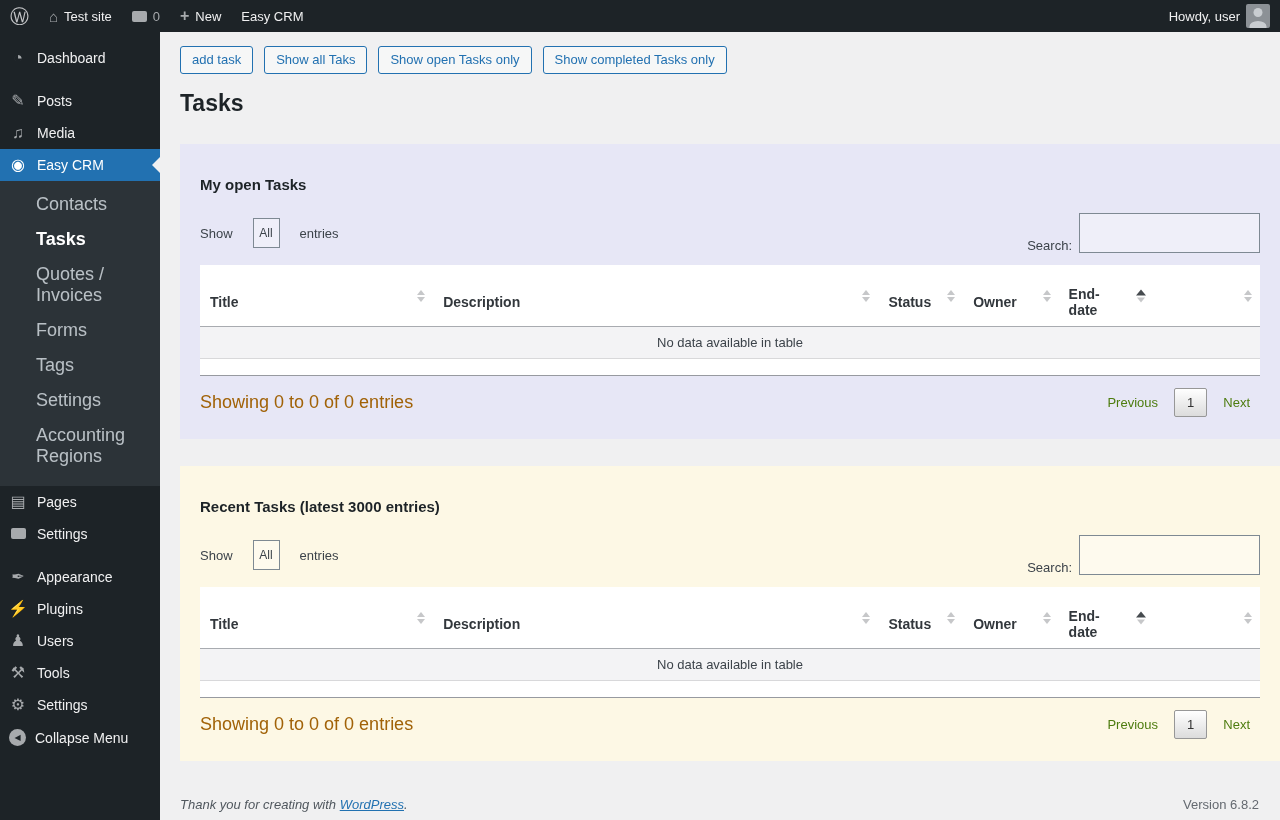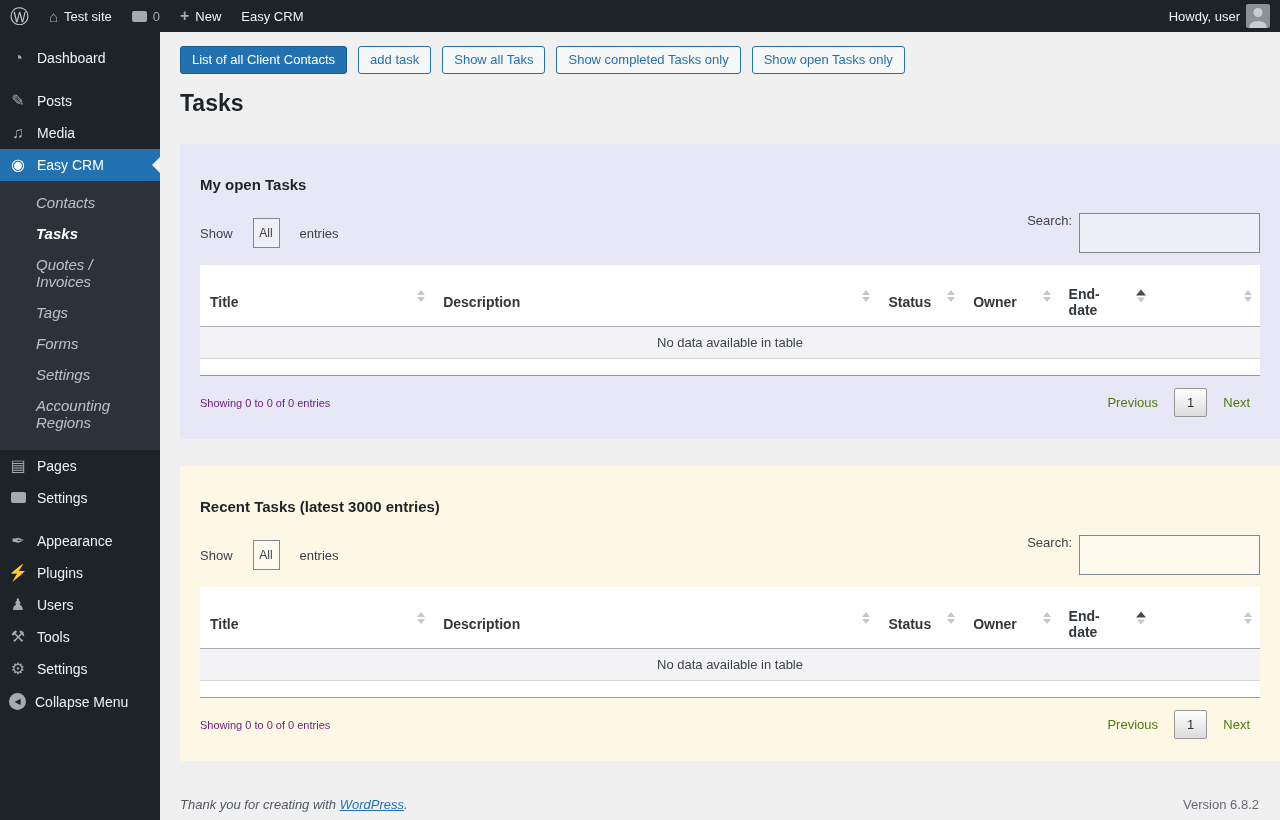--- a/index.html
+++ b/index.html
@@ -49,21 +49,21 @@
   .menu-item .icon { width: 20px; text-align: center; color: #a7aaad; font-size: 16px; flex: none; line-height: 1; }
   .menu-item.active { background: #2271b1; color: #fff; }
   .menu-item.active .icon { color: #fff; }
   .menu-item.active::after {
     content: ""; position: absolute; right: 0; top: 50%; margin-top: -8px;
     border: 8px solid transparent; border-right-color: #f0f0f1;
   }
   .menu-sep { height: 11px; }
   .submenu { background: #2c3338; padding: 6px 0 12px; }
   .submenu-item {
-    padding: 7px 12px 7px 36px; font-size: 15px; color: rgba(240,246,252,.72); cursor: pointer; font-style: italic;
+    padding: 7px 12px 7px 36px; font-size: 18px; color: rgba(240,246,252,.72); cursor: pointer;
   }
   .submenu-item.current { color: #fff; font-weight: 700; }
   .collapse-circ {
     width: 17px; height: 17px; border-radius: 50%; background: #a7aaad; color: #1d2327;
     display: inline-flex; align-items: center; justify-content: center; font-size: 8px; flex: none; margin-left: 1px;
   }
 
   
   #content { margin: 32px 0 0 160px; padding: 14px 0 0 20px; min-height: 788px; }
 
@@ -80,21 +80,21 @@
   .panel--open { background: #e7e7f6; }
   .panel--recent { background: #fdf8e5; }
   .panel-title { font-size: 15px; font-weight: 700; color: #1d2327; margin: 12px 0 20px; }
 
   .dt-controls { display: flex; justify-content: space-between; align-items: center; margin-bottom: 12px; }
   .dt-length { display: flex; align-items: center; gap: 20px; color: #3c434a; font-size: 13px; }
   .dt-select {
     border: 1px solid #7e8993; background: rgba(255,255,255,.35);
     padding: 7px 3px; font-size: 12px; min-width: 27px; text-align: center; cursor: pointer; color: #3c434a;
   }
-  .dt-search { display: flex; align-items: flex-start; gap: 7px; font-size: 13px; color: #3c434a; }
+  .dt-search { display: flex; align-items: flex-end; gap: 7px; font-size: 13px; color: #3c434a; }
   .search-input {
     width: 181px; height: 40px; border: 1px solid #7e8993; background: rgba(255,255,255,.35);
     font-size: 14px; padding: 0 8px; font-family: inherit;
   }
 
   table.dt { width: 100%; border-collapse: collapse; background: #fff; border-bottom: 1px solid #979aa0; }
   table.dt th {
     text-align: left; font-size: 14px; font-weight: 700; color: #32373c;
     padding: 21px 28px 8px 10px; position: relative; border-bottom: 1px solid #a8abb0; cursor: pointer;
   }
@@ -104,21 +104,21 @@
   .sort i.u { border-bottom: 5px solid #32373c; }
   .sort i.d { border-top: 5px solid #32373c; }
   .sort.asc i.u { opacity: .9; border-bottom-width: 6px; border-left-width: 5px; border-right-width: 5px; }
   .dt-empty {
     text-align: center; font-size: 13px; color: #3c434a; background: #f3f3f5;
     padding: 8px; border-bottom: 1px solid #d8d8da;
   }
   tr.spacer td { height: 17px; }
 
   .dt-footer { display: flex; justify-content: space-between; align-items: center; margin-top: 12px; }
-  .dt-info { color: #701a75; font-size: 11px; }
+  .dt-info { color: #a16207; font-size: 18px; }
   .dt-paginate { display: flex; align-items: center; gap: 6px; }
   .page-btn { padding: 6px 10px; color: #4d7c0f; font-size: 13px; cursor: pointer; }
   .page-btn.current {
     border: 1px solid #979797; border-radius: 2px; color: #333; padding: 6px 12px;
     background: linear-gradient(to bottom, #ffffff 0%, #dcdcdc 100%);
   }
 
   .wp-footer {
     display: flex; justify-content: space-between; align-items: baseline;
     margin: 36px 21px 0 0; padding-bottom: 16px; color: #50575e; font-size: 13px;
@@ -171,22 +171,22 @@
     <span>Media</span>
   </div>
   <div class="menu-item active">
     <span class="icon">◉</span>
     <span>Easy CRM</span>
   </div>
   <div class="submenu">
     <div class="submenu-item">Contacts</div>
     <div class="submenu-item current">Tasks</div>
     <div class="submenu-item">Quotes / Invoices</div>
+    <div class="submenu-item">Forms</div>
     <div class="submenu-item">Tags</div>
-    <div class="submenu-item">Forms</div>
     <div class="submenu-item">Settings</div>
     <div class="submenu-item">Accounting Regions</div>
   </div>
   <div class="menu-item">
     <span class="icon">▤</span>
     <span>Pages</span>
   </div>
   <div class="menu-item">
     <span class="icon"><span class="bubble"></span></span>
     <span>Settings</span>
@@ -214,25 +214,24 @@
   </div>
   <div class="menu-item">
     <span class="collapse-circ">◀</span>
     <span>Collapse Menu</span>
   </div>
 </div>
 
 <div id="content">
 
   <div class="toolbar">
-    <button class="btn primary">List of all Client Contacts</button>
     <button class="btn">add task</button>
     <button class="btn">Show all Taks</button>
+    <button class="btn">Show open Tasks only</button>
     <button class="btn">Show completed Tasks only</button>
-    <button class="btn">Show open Tasks only</button>
   </div>
 
   <h1 class="page-title">Tasks</h1>
 
   <section class="panel panel--open">
     <h2 class="panel-title">My open Tasks</h2>
     <div class="dt-controls">
       <div class="dt-length">
         <span>Show</span>
         <span class="dt-select">All</span>

